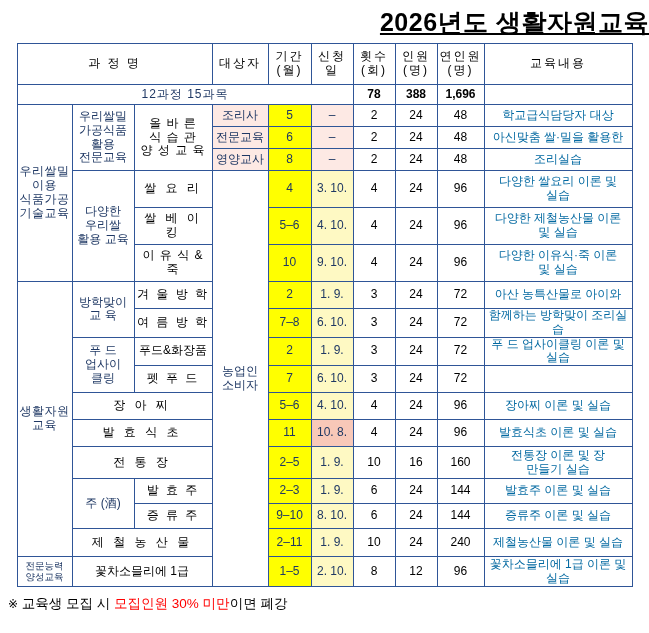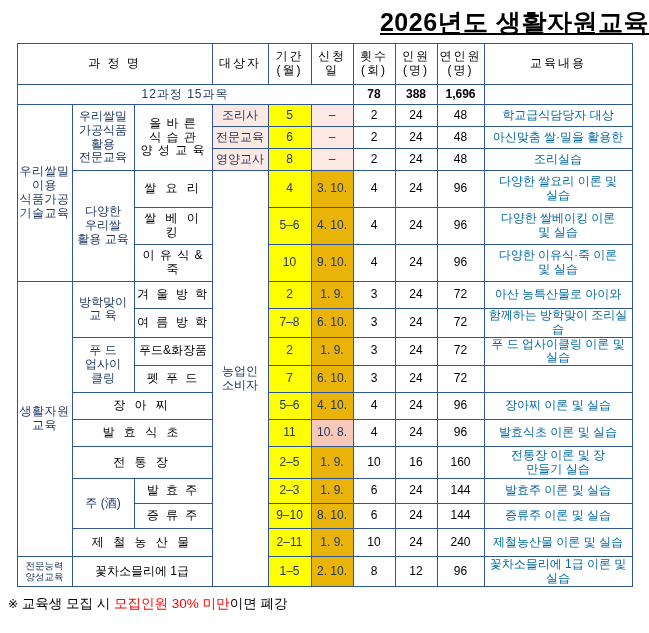--- a/index.html
+++ b/index.html
@@ -75,21 +75,21 @@
     font-size:12px;
   }
   .content{
     font-size:11.5px;
     color:#0369a1;
     text-align:left;
     padding-left:5px;
     line-height:1.3;
   }
   .pink{background:#fde9e4;}
-  .pink2{background:#eab308;}
+  .pink2{background:#fef9c3;}
   .pink3{background:#f8c8b8;margin-left:47px;}
   .notes{
     margin-top:7px;
     padding-left:8px;
     font-size:13.5px;
     line-height:1.55;
     color:#000;
   }
   .notes .star{font-size:12px;}
   .red{color:#ff0000;margin-top:32px;}
@@ -203,21 +203,21 @@
       <td class="content" style="white-space:pre-line">다양한 쌀요리 이론 및
 실습</td>
     </tr>
     <tr style="height:37px">
       <td class="course">쌀 베 이 킹</td>
       <td class="month">5–6</td>
       <td class="day pink2">4. 10.</td>
       <td class="num">4</td>
       <td class="num">24</td>
       <td class="num">96</td>
-      <td class="content" style="white-space:pre-line">다양한 쌀베이킹 이론
+      <td class="content" style="white-space:pre-line">다양한 제철농산물 이론
 및 실습</td>
     </tr>
     <tr style="height:37px">
       <td class="course" style="letter-spacing:1px">이 유 식 &amp; 죽</td>
       <td class="month">10</td>
       <td class="day pink2">9. 10.</td>
       <td class="num">4</td>
       <td class="num">24</td>
       <td class="num">96</td>
       <td class="content" style="white-space:pre-line">다양한 이유식·죽 이론

